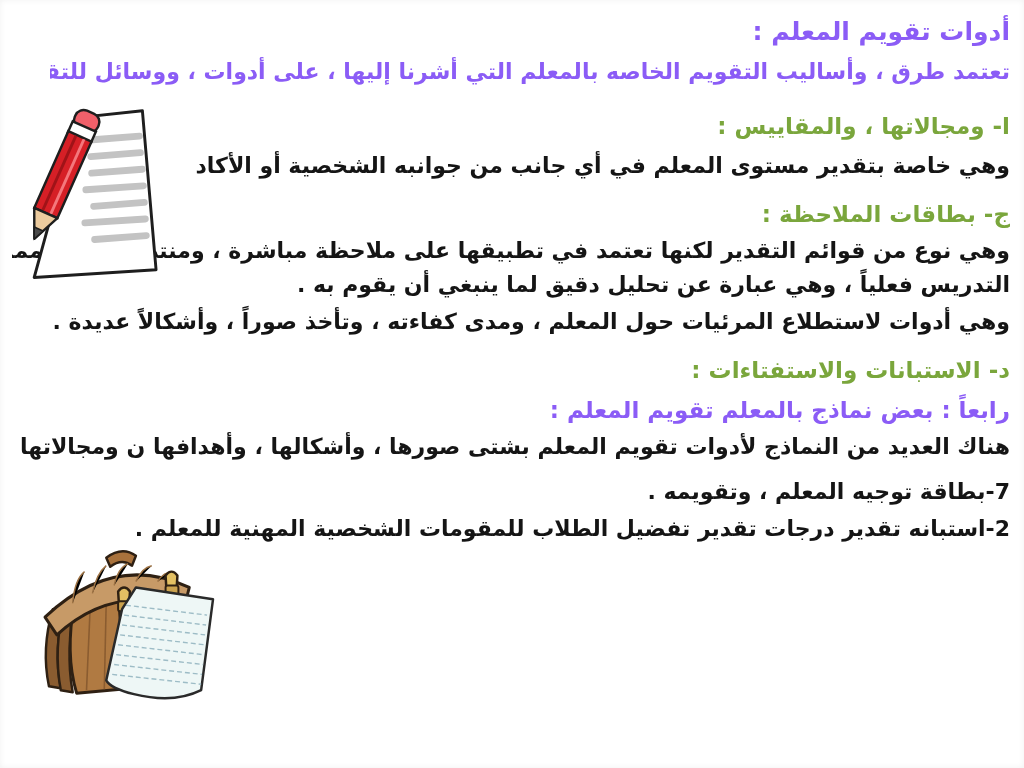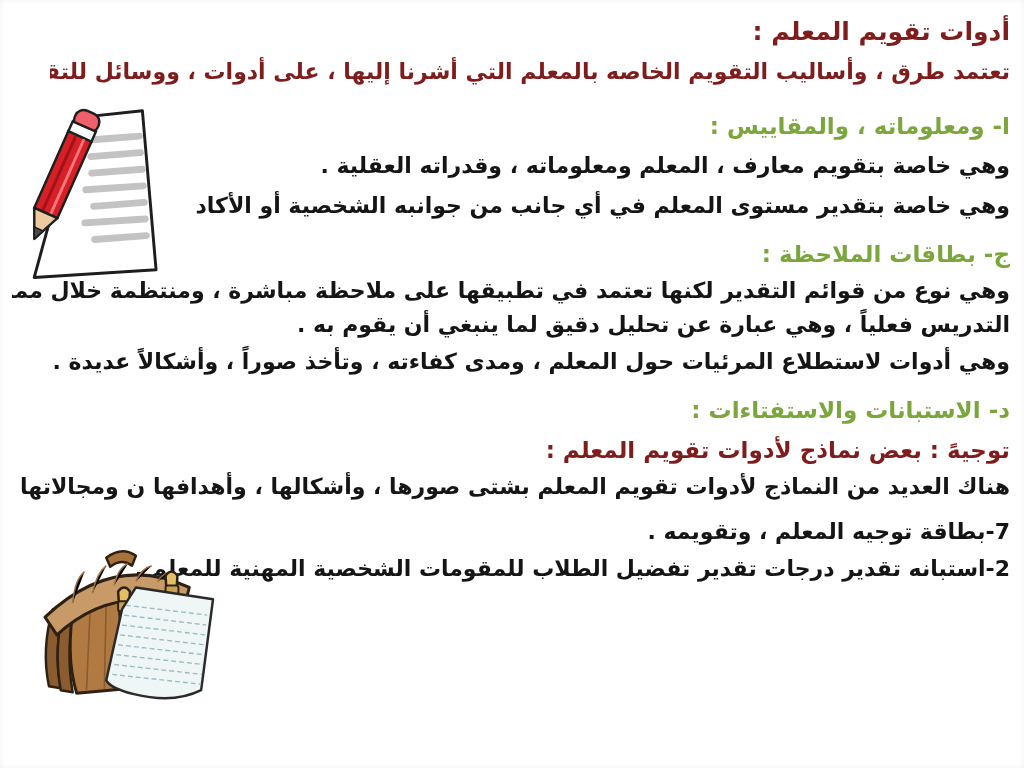--- a/index.html
+++ b/index.html
@@ -7,21 +7,21 @@
     position:relative;width:1024px;height:768px;background:#ffffff;
     overflow:hidden;font-family:"DejaVu Sans",sans-serif;direction:rtl;
     box-shadow:inset 0 0 6px rgba(0,0,0,0.06);
   }
   .textcol{position:absolute;top:12px;right:14px;left:12px;}
   .line{
     font-weight:bold;white-space:nowrap;overflow:hidden;
     height:40px;line-height:40px;font-size:22px;color:#151515;text-align:right;
   }
   .sm{height:34px;line-height:34px;}
-  .red{color:#7f1d1d;margin-left:38px;}
+  .red{color:#8b5cf6;margin-left:38px;}
   .green{color:#7aa63c;}
   .center{text-align:right;}
   .clipped{margin-left:182px;}
   .title{font-size:25px;}
   .heading{font-size:23px;}
   .gap-lg{margin-top:14px;}
   .gap-sm{margin-top:8px;}
   .illu{position:absolute;z-index:5;}
   #pencil-paper{left:2px;top:102px;width:195px;height:195px;}
   #satchel{left:14px;top:540px;width:230px;height:168px;}
@@ -30,33 +30,32 @@
 <body>
 
 <div class="slide">
 
   <div class="textcol">
 
     <div class="line red title">أدوات تقويم المعلم :</div>
 
     <div class="line red">تعتمد طرق ، وأساليب التقويم الخاصه بالمعلم التي أشرنا إليها ، على أدوات ، ووسائل للتقويم أهمها :</div>
 
-    <div class="line green heading gap-lg">ا- ومعلوماته ، والمقاييس :</div>
-    <div class="line">وهي خاصة بتقويم معارف ، المعلم ومعلوماته ، وقدراته العقلية .</div>
+    <div class="line green heading gap-lg">ا- ومجالاتها ، والمقاييس :</div>
 
     <div class="line clipped">وهي خاصة بتقدير مستوى المعلم في أي جانب من جوانبه الشخصية أو الأكاديمية ، أو المهنية</div>
 
     <div class="line green heading gap-sm">ج- بطاقات الملاحظة :</div>
     <div class="line sm">وهي نوع من قوائم التقدير لكنها تعتمد في تطبيقها على ملاحظة مباشرة ، ومنتظمة خلال ممارسته</div>
     <div class="line sm center">التدريس فعلياً ، وهي عبارة عن تحليل دقيق لما ينبغي أن يقوم به .</div>
 
     <div class="line">وهي أدوات لاستطلاع المرئيات حول المعلم ، ومدى كفاءته ، وتأخذ صوراً ، وأشكالاً عديدة .</div>
     <div class="line green heading gap-sm">د- الاستبانات والاستفتاءات :</div>
 
-    <div class="line red heading">توجيهً : بعض نماذج لأدوات تقويم المعلم :</div>
+    <div class="line red heading">رابعاً : بعض نماذج بالمعلم تقويم المعلم :</div>
     <div class="line sm">هناك العديد من النماذج لأدوات تقويم المعلم بشتى صورها ، وأشكالها ، وأهدافها ن ومجالاتها ، نعرض</div>
 
     <div class="line gap-sm">7-بطاقة توجيه المعلم ، وتقويمه .</div>
     <div class="line sm">2-استبانه تقدير درجات تقدير تفضيل الطلاب للمقومات الشخصية المهنية للمعلم .</div>
 
   </div>
 
   <svg id="pencil-paper" class="illu" viewBox="0 0 200 200" aria-hidden="true">
 
     <path d="M78,16 L144,9 L158,172 L33,180 Z" fill="#ffffff" stroke="#1e1e1e" stroke-width="3" stroke-linejoin="round"></path>

